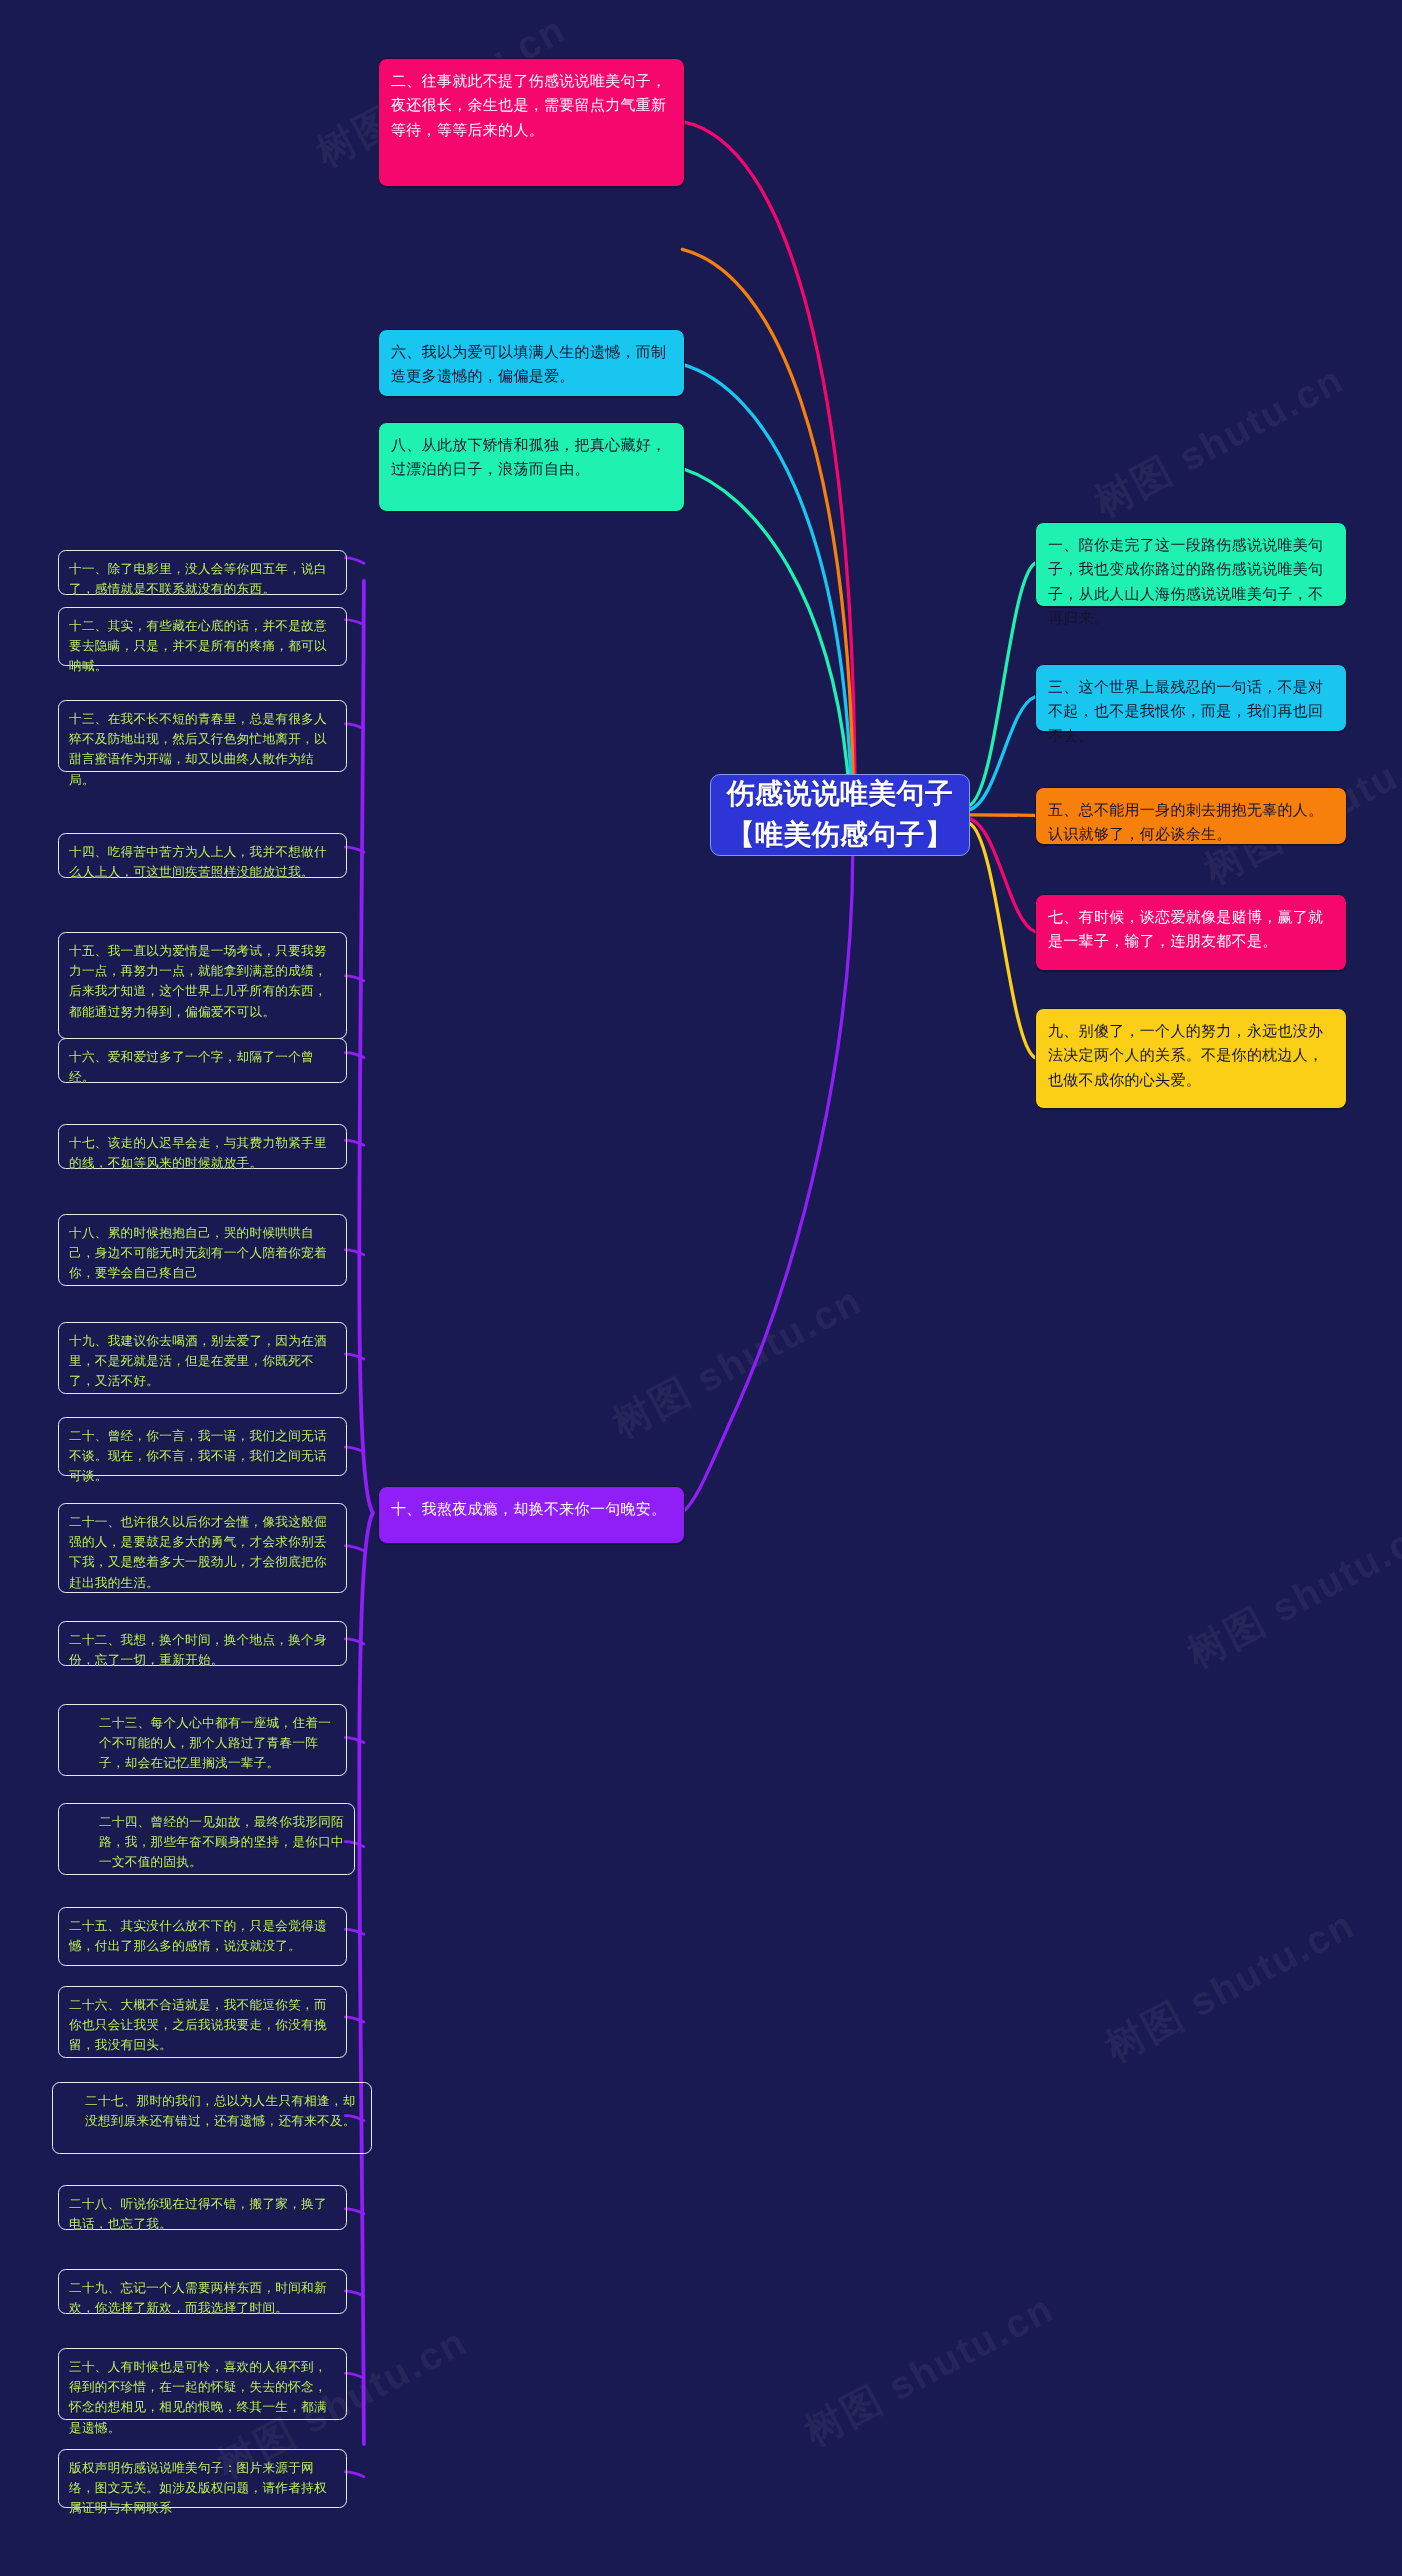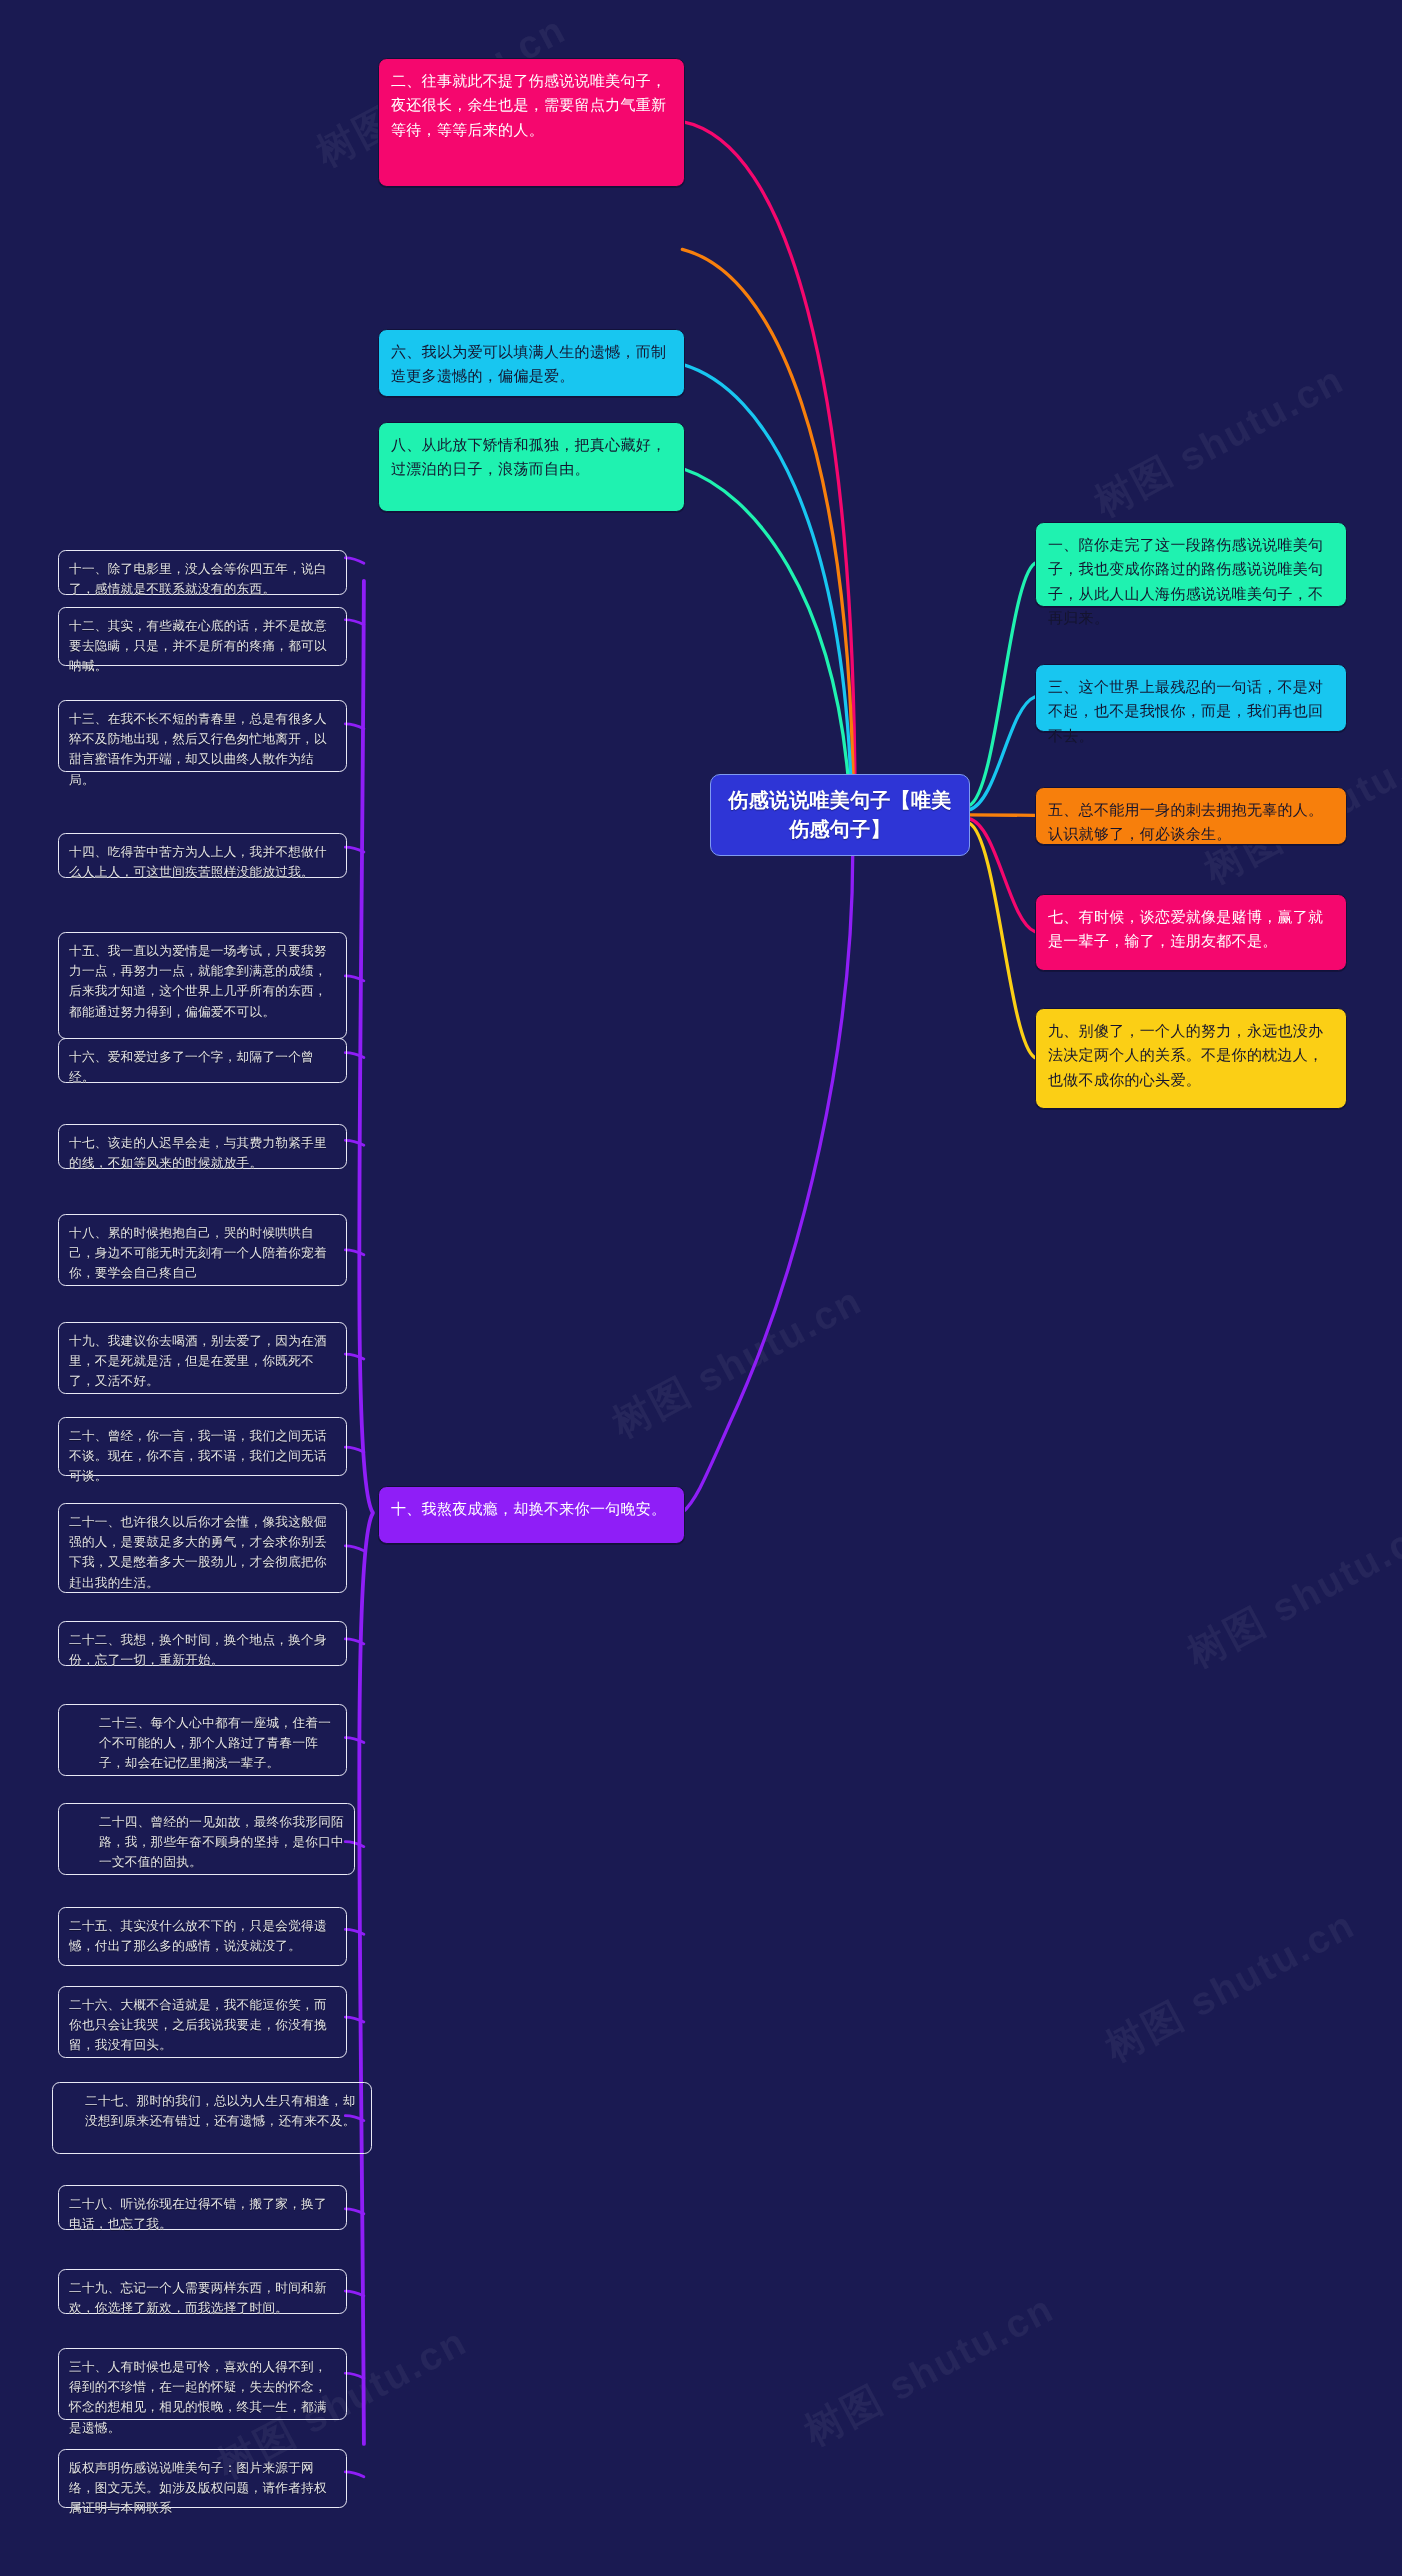--- a/index.html
+++ b/index.html
@@ -28,31 +28,31 @@
     word-break:break-all;
   }
   .node.colored{
     border:1.6px solid #11113a;
     font-size:15px;font-weight:500;
     box-shadow:0 1.1px 0 rgba(0,0,0,0.25);
   }
   .node.leaf{
     background:transparent;
     border:1.6px solid #e9e9f5;
-    color:#e5e5e5;
+    color:#bef264;
     font-size:12.6px;font-weight:500;
     padding:7.7px 10px 8.8px 10px;
     border-radius:7.7px;
     text-shadow:0 0.5px 0.5px rgba(0,0,0,0.45);
   }
   .node.center{
     border:1.6px solid #7f9bf0;
     border-radius:10px;
     color:#ffffff;
-    font-size:20px;font-weight:600;
+    font-size:28px;font-weight:600;
     text-align:center;
     display:flex;align-items:center;justify-content:center;
     line-height:1.45;
     padding:11px 14.2px;
     text-shadow:0 1.1px 1.1px rgba(0,0,0,0.35);
   }
   .dark-text{color:#14142e;}
   .light-text{color:#ffffff;}
 </style>
 </head>

